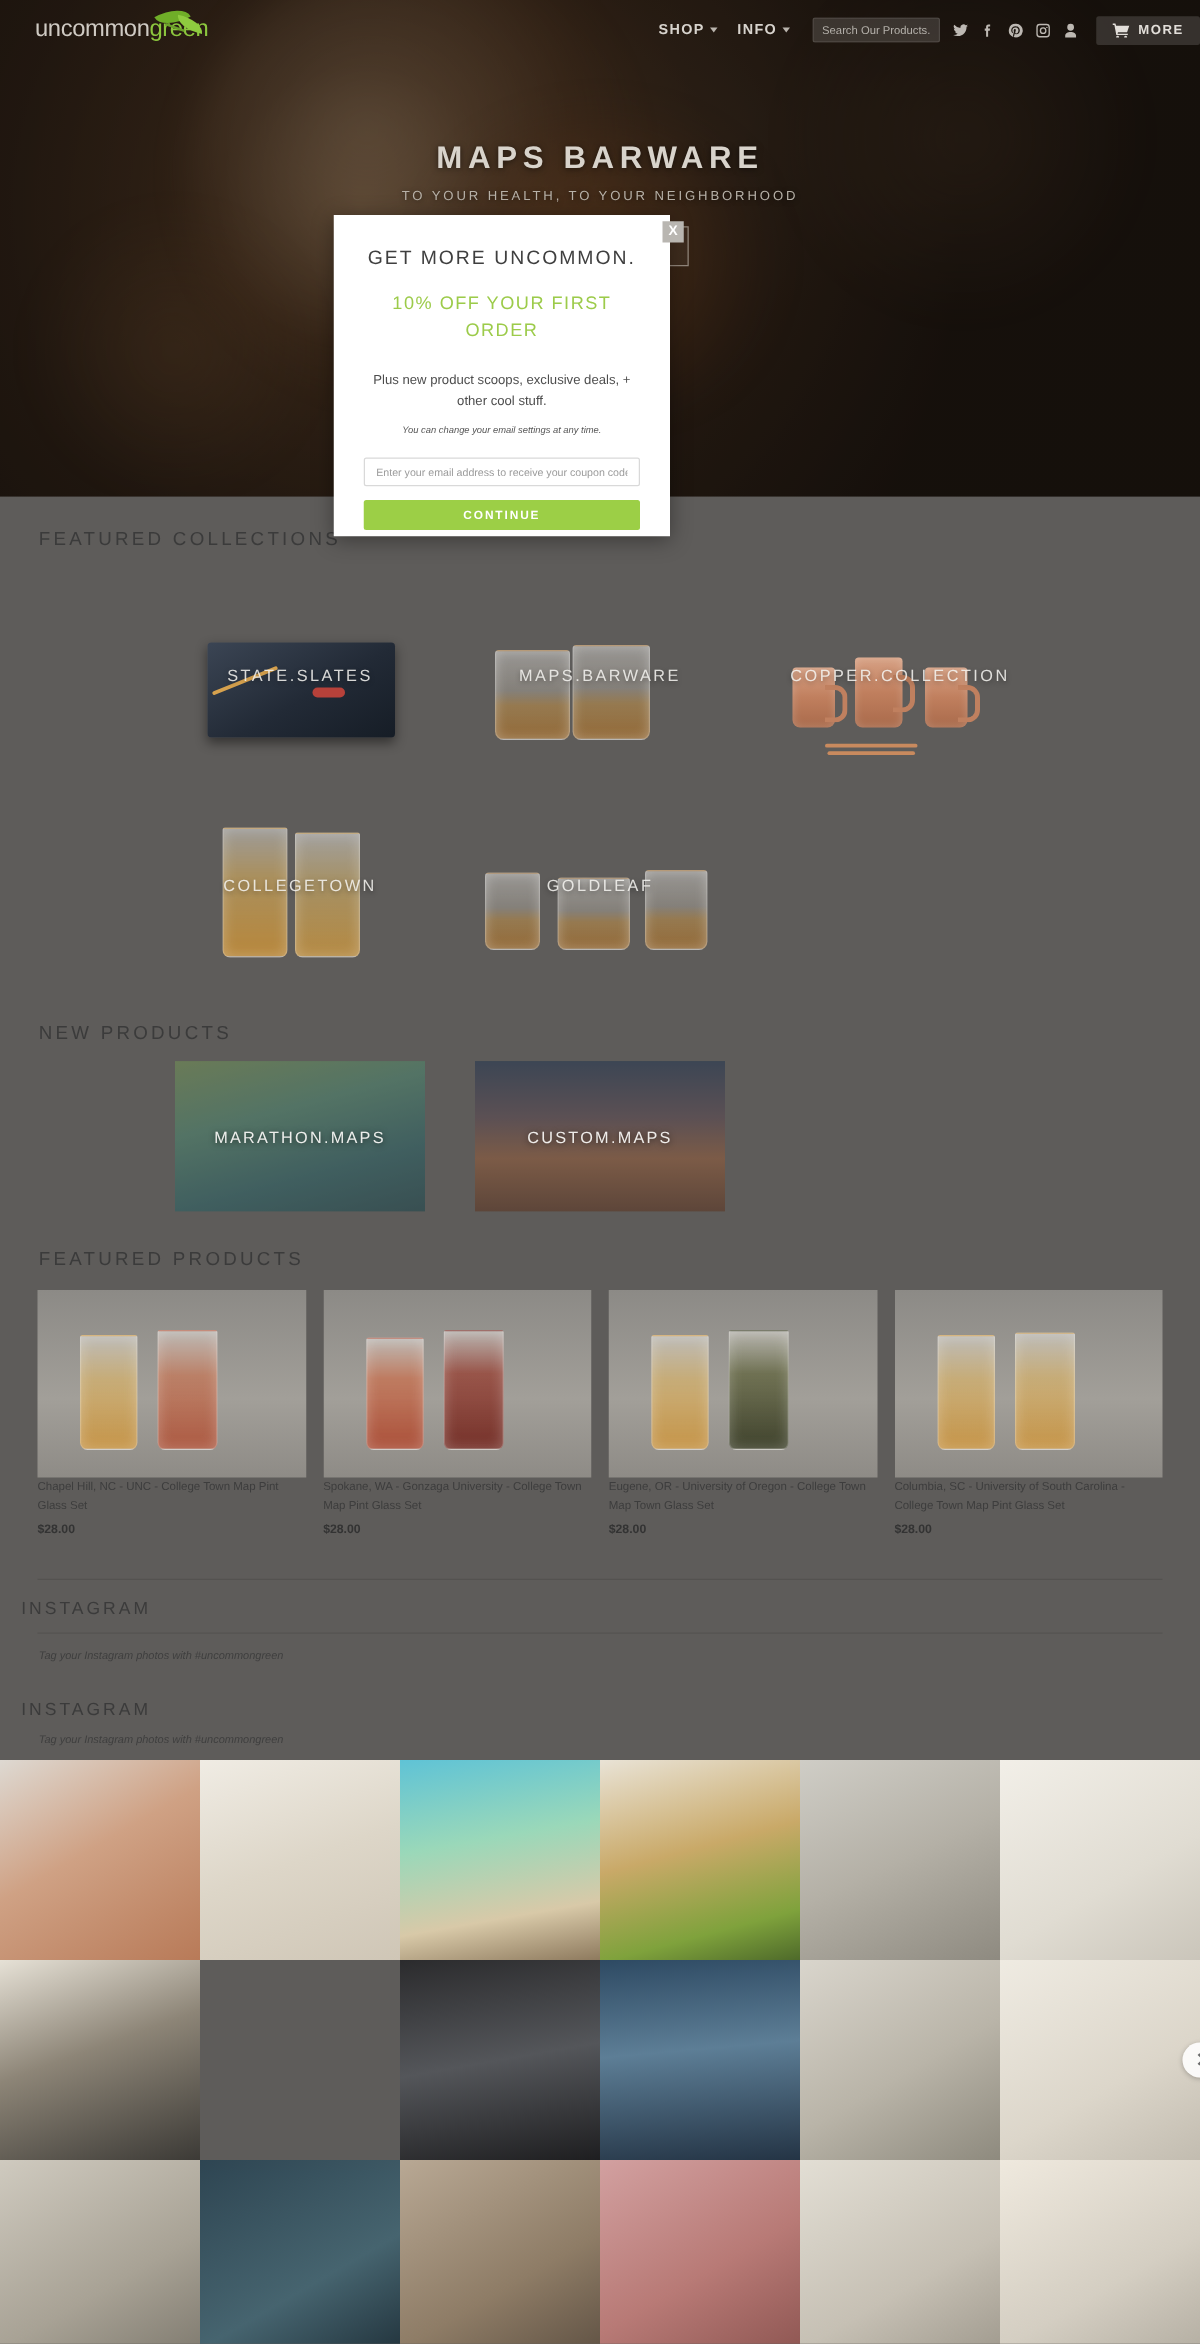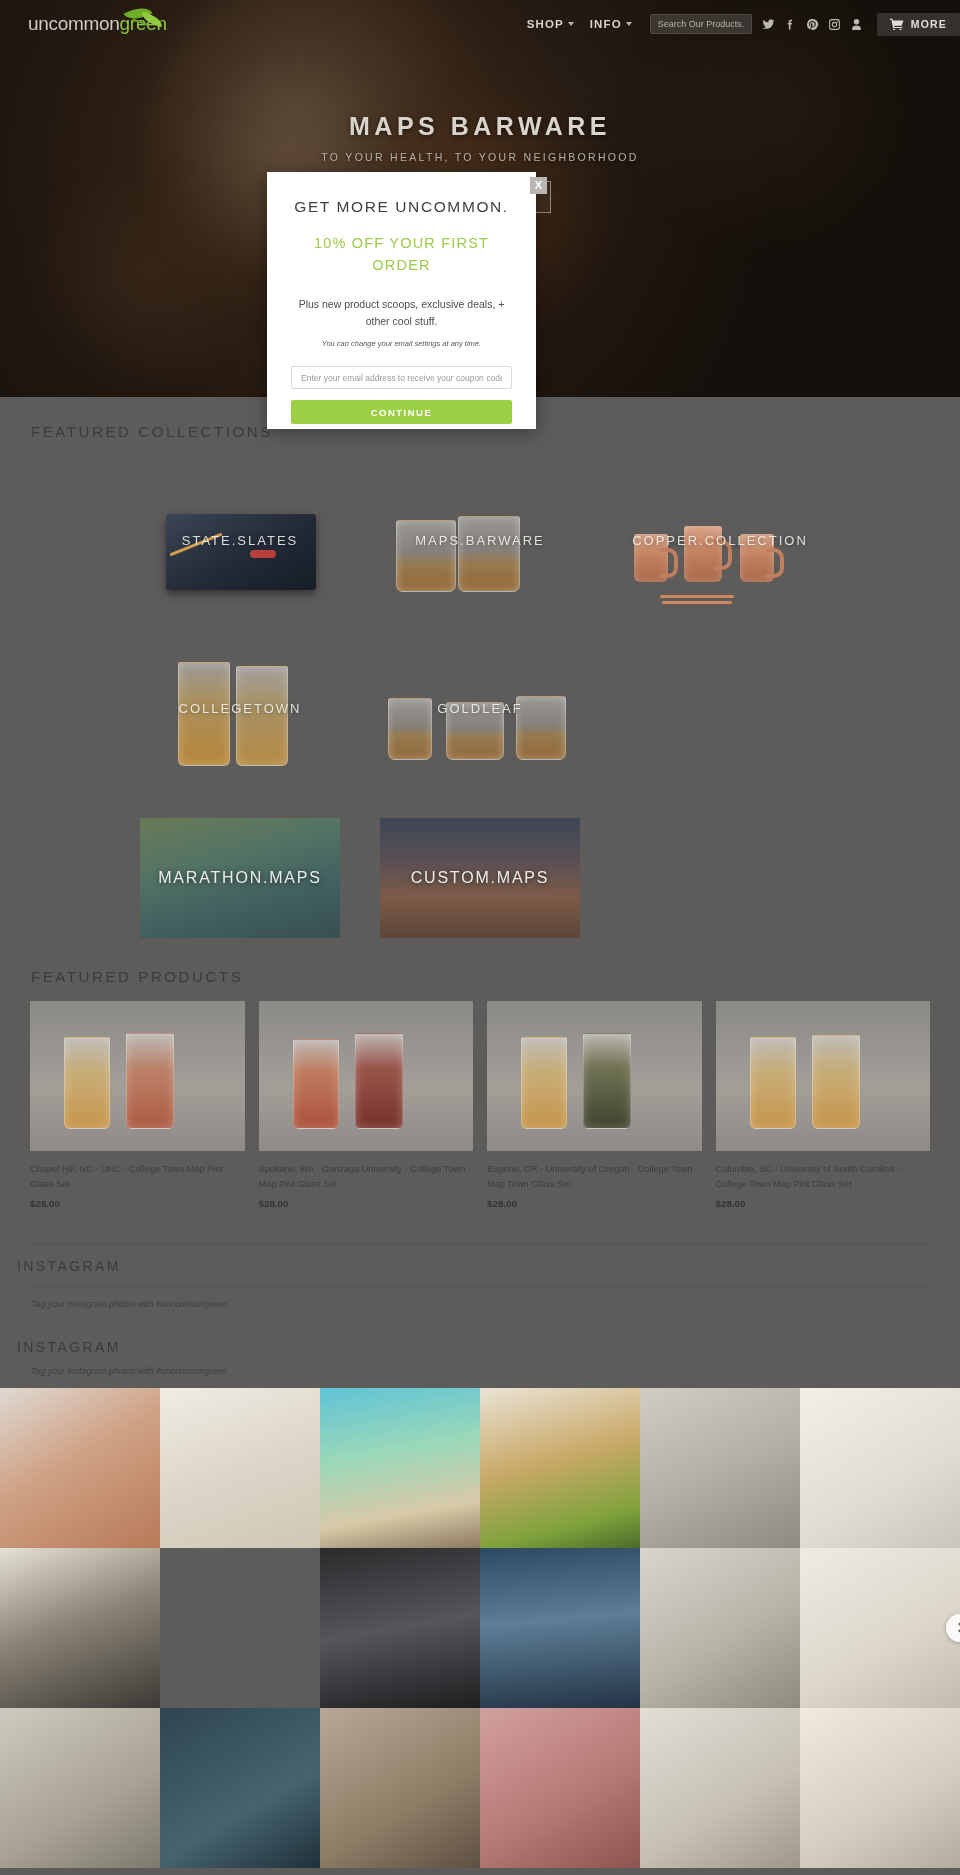--- a/index.html
+++ b/index.html
@@ -192,39 +192,39 @@
     display: grid; grid-template-columns: repeat(3, 240px);
     justify-content: center; margin-top: 14px;
   }
   .np-tile {
     position: relative; width: 200px; height: 120px; margin: 0 auto;
     display: flex; align-items: center; justify-content: center;
     overflow: hidden; cursor: pointer;
   }
   .np-label {
     position: relative; z-index: 3; color: rgba(250,249,246,0.93);
-    font-size: 16px; letter-spacing: 1.8px; text-shadow: 0 1px 5px rgba(0,0,0,0.6);
+    font-size: 13px; letter-spacing: 1.8px; text-shadow: 0 1px 5px rgba(0,0,0,0.6);
   }
   .np-a { background: linear-gradient(165deg,#6f8a57 0%, #4d7f6c 35%, #2f5f63 70%, #24484f 100%); }
   .np-b { background: linear-gradient(180deg,#7fb6e0 0%, #a9cfe8 34%, #4c7a3e 60%, #2f5c2c 100%); }
   .np-c { background: linear-gradient(180deg,#2a3a52 0%, #5a4a52 38%, #8a5a3f 65%, #5c3a2a 100%); }
 
   
   .featured { margin-top: 30px; }
   .fp-grid {
     display: grid; grid-template-columns: repeat(4, 1fr); gap: 14px;
     padding: 0 30px; margin-top: 16px;
   }
   .fp-card { cursor: pointer; }
   .fp-img {
     height: 150px; position: relative; overflow: hidden;
     background: linear-gradient(180deg, #8c8a86 0%, #a29f99 58%, #8e8b86 100%);
   }
   .fp-title {
-    margin-top: 11px; font-size: 9.2px; color: #3d3d3d; line-height: 1.62;
+    font-size: 9.2px; color: #3d3d3d; line-height: 1.62;
   }
   .fp-price { margin-top: 6px; font-size: 9.8px; color: #333; font-weight: 700; }
 
   
   .insta-wrap { margin-top: 34px; }
   .insta-rule { height: 1px; background: rgba(0,0,0,0.10); margin: 0 30px; }
   .insta-head { padding: 14px 31px 0 17px; }
   .insta-title { font-size: 14px; letter-spacing: 2.4px; color: #3b3b3b; }
   .insta-tag { margin-top: 11px; font-size: 8.8px; font-style: italic; color: #3f3f3f; padding-left: 31px; }
   .insta-grid {
@@ -366,20 +366,21 @@
           <div class="tumbler" style="left:86px;width:58px;height:58px;"></div>
           <div class="tumbler" style="left:156px;width:50px;height:64px;"></div>
         </div>
         <div class="tile-label">GOLDLEAF</div>
       </div>
 
     </div>
   </div>
 
   <div class="newproducts">
+    <div class="sec-title">NEW PRODUCTS</div>
     <div class="np-grid">
       <div class="np-tile np-a">
         <div class="scrim"></div>
         <div class="np-label">MARATHON.MAPS</div>
       </div>
       <div class="np-tile np-c">
         <div class="scrim"></div>
         <div class="np-label">CUSTOM.MAPS</div>
       </div>
     </div>

